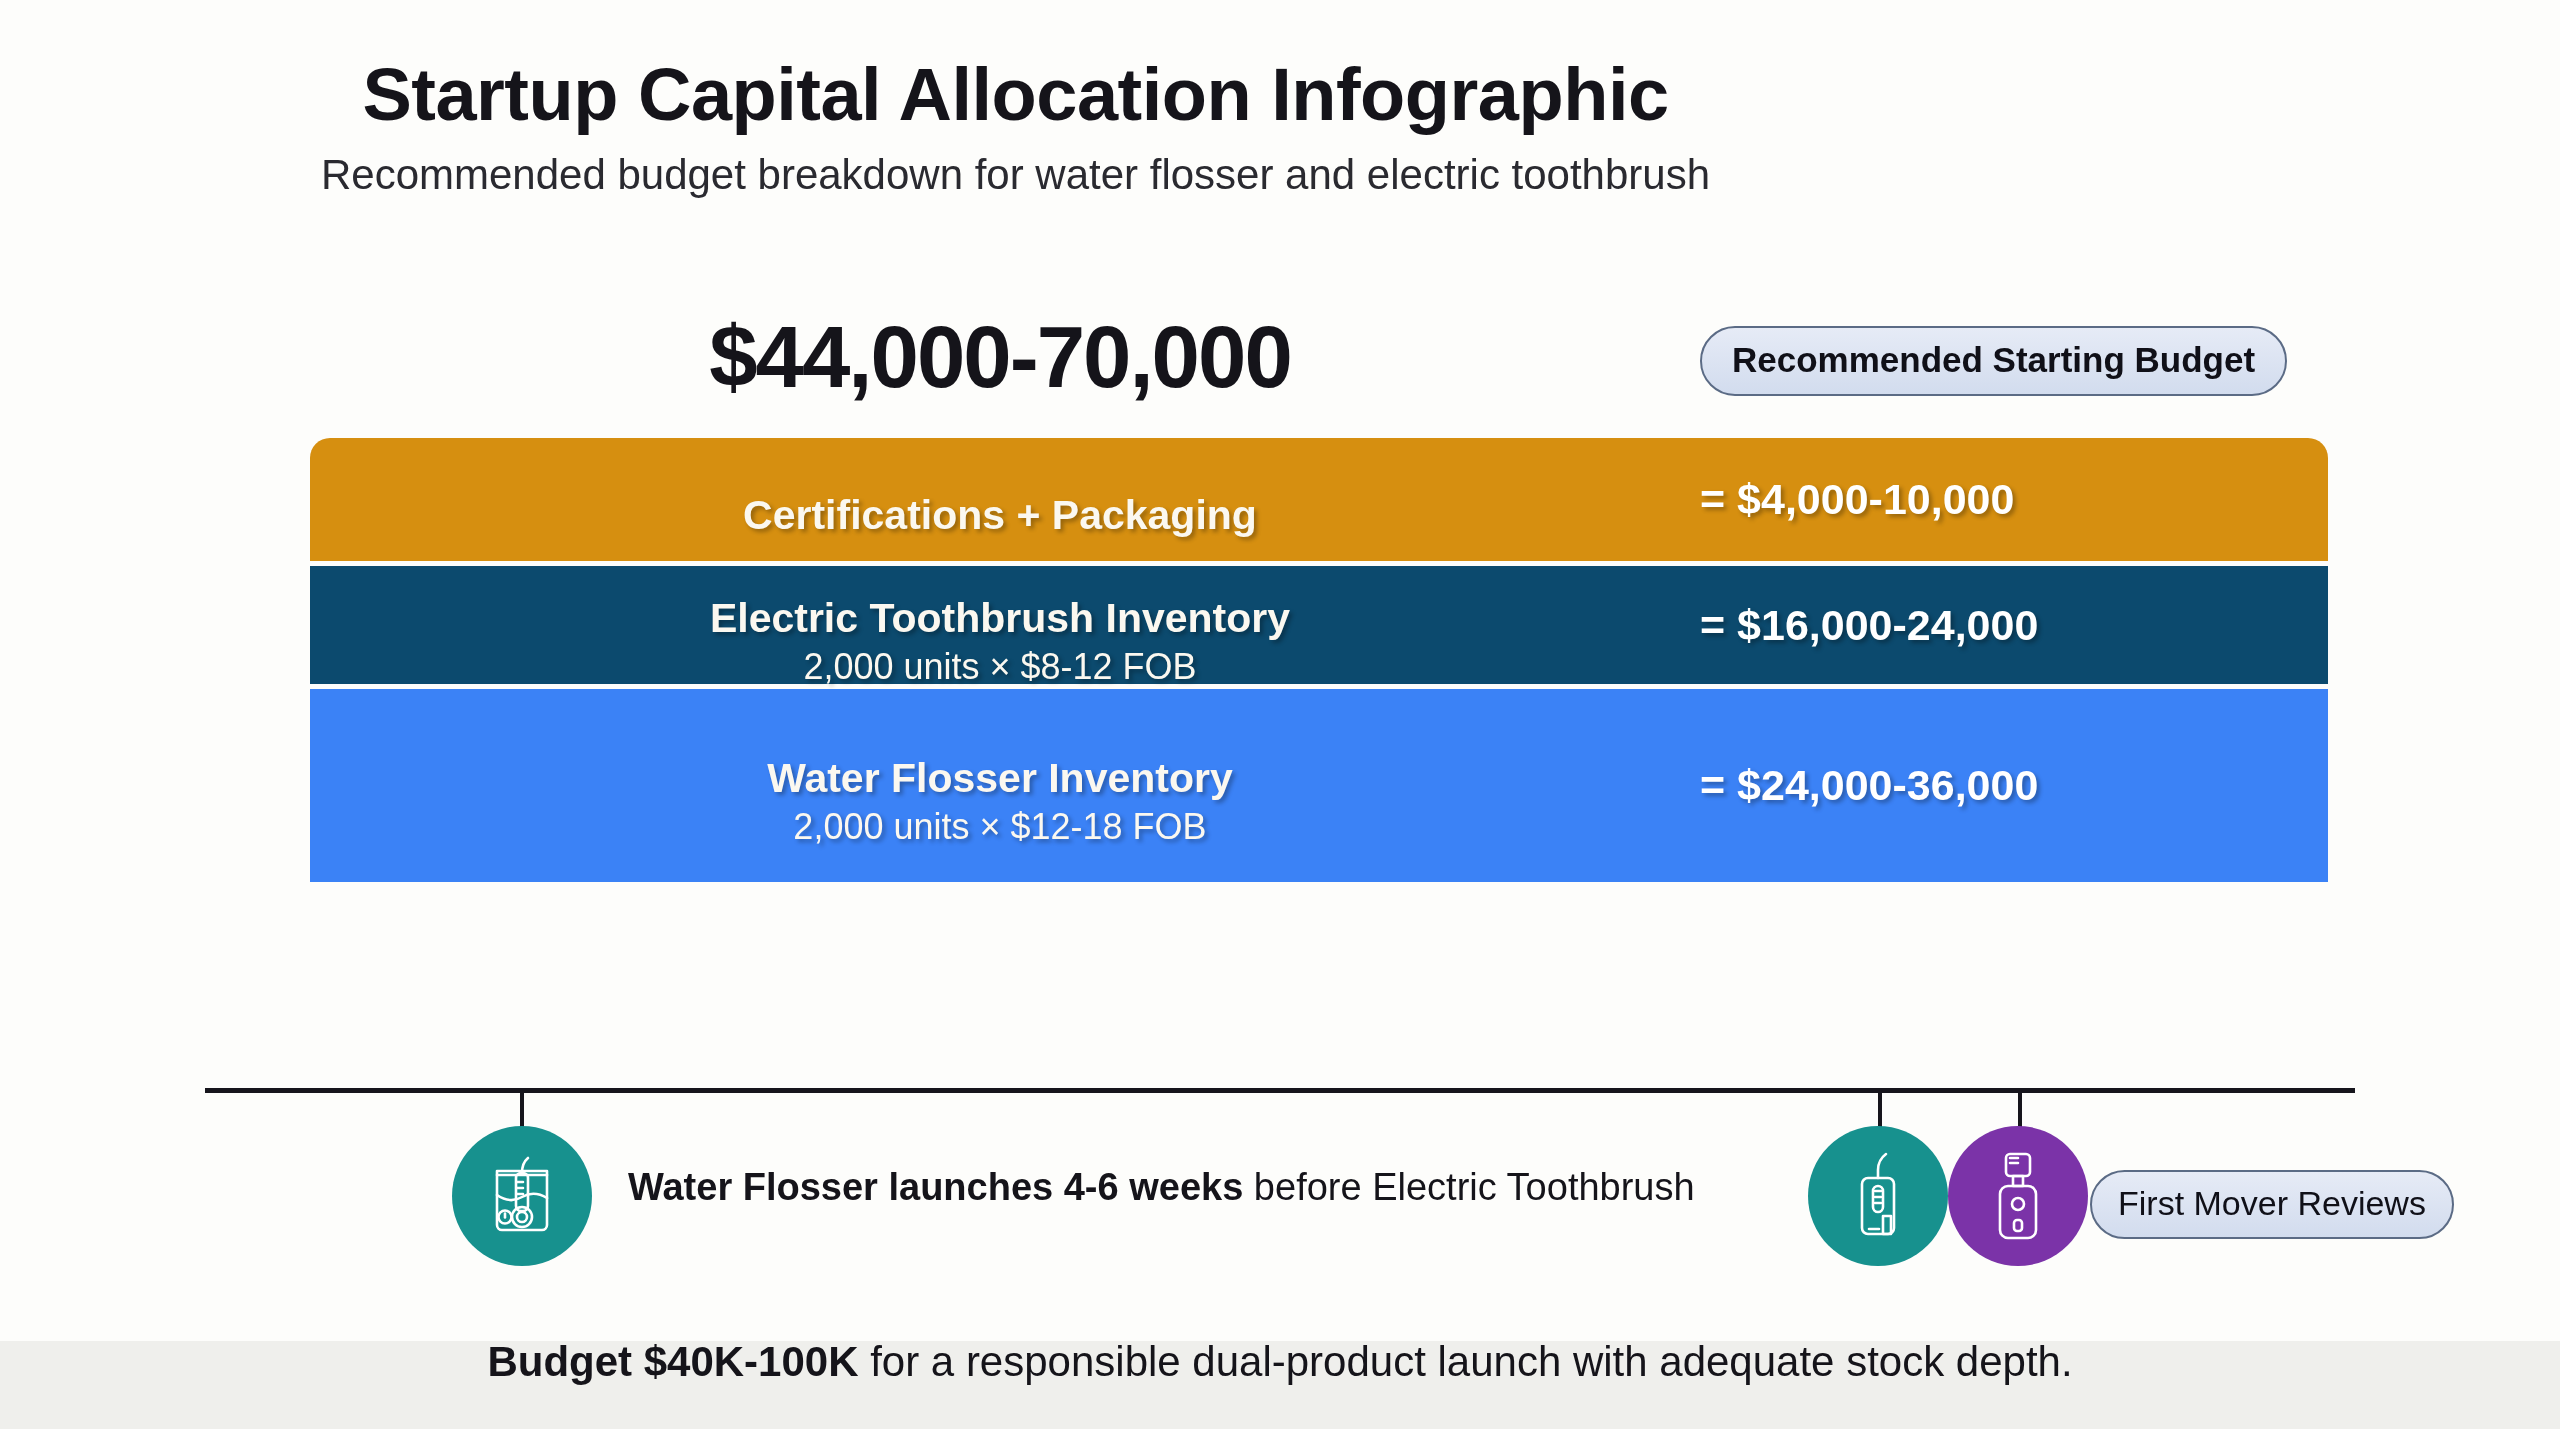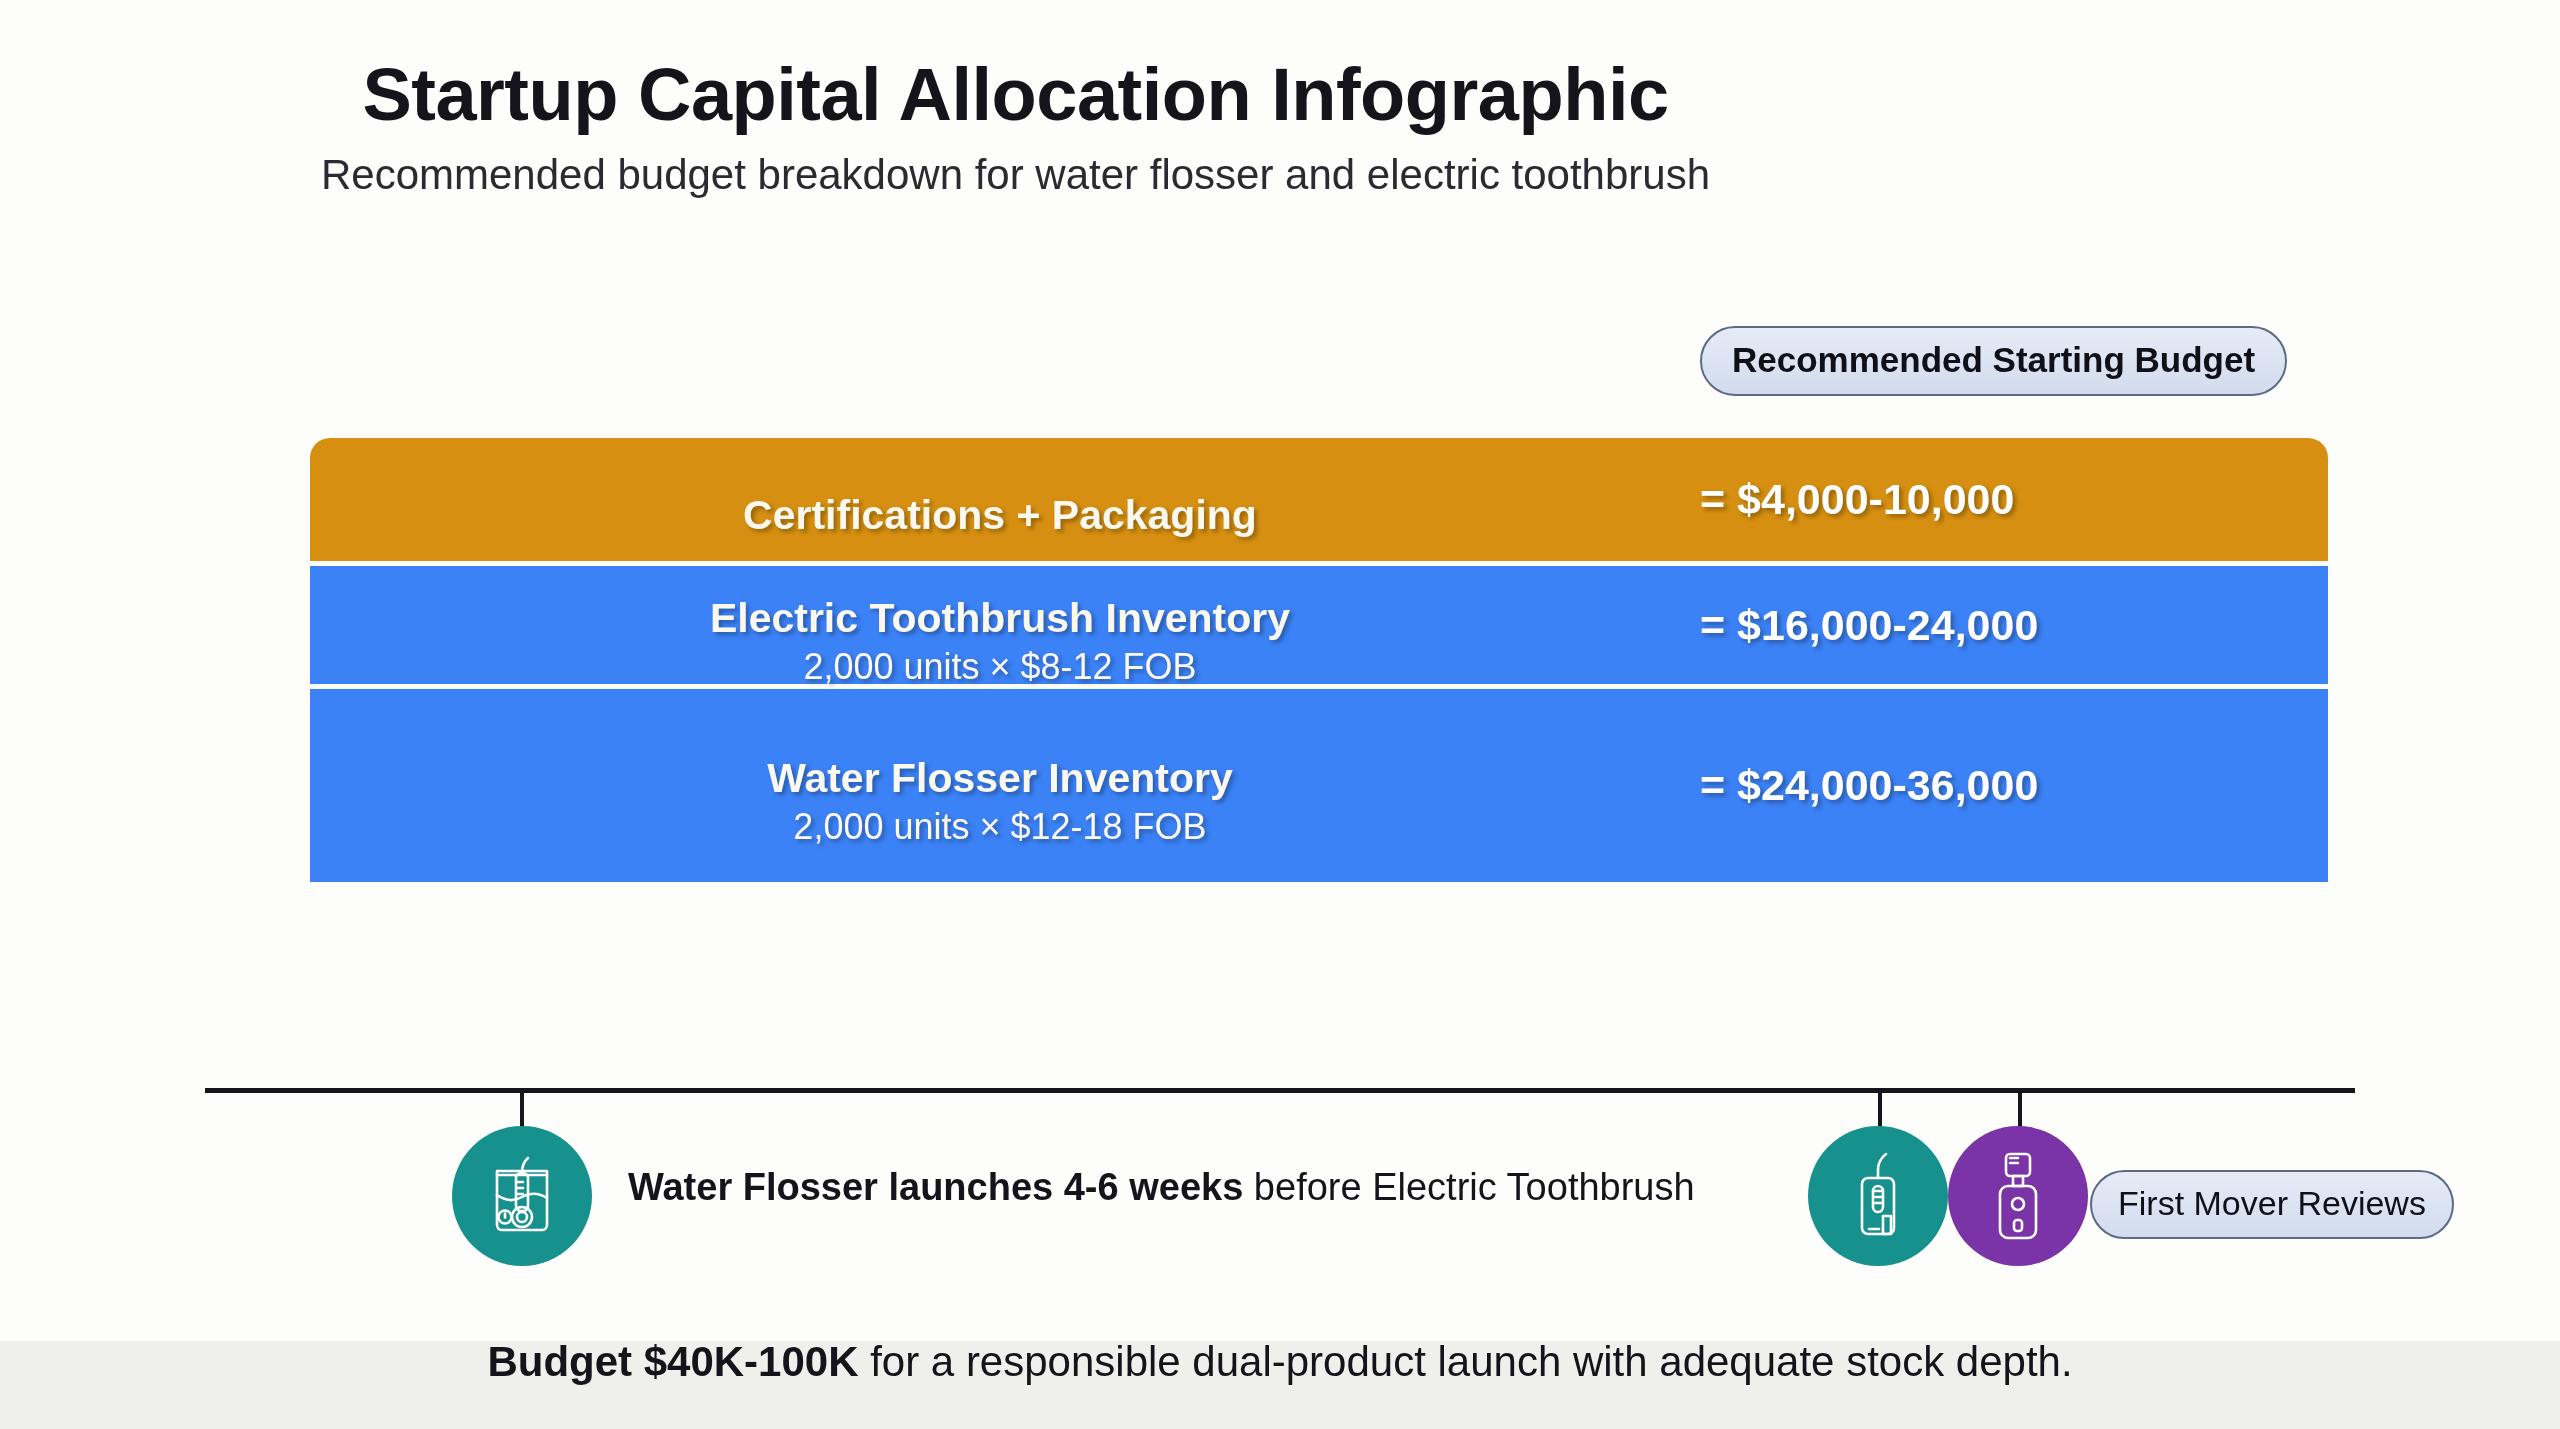--- a/index.html
+++ b/index.html
@@ -205,31 +205,32 @@
 </style>
 </head>
 <body>
 
 <div id="header">
   <h1 id="page-title">Startup Capital Allocation Infographic</h1>
   <p id="page-subtitle">Recommended budget breakdown for water flosser and electric toothbrush</p>
 </div>
 
 <div id="headline-row">
+  <div id="budget-total">$44,000-70,000</div>
   <div id="budget-badge" class="pill">Recommended Starting Budget</div>
 </div>
 
 <div id="bands">
     <div class="band first" style="background: rgb(214, 143, 16); height: 123px;">
       <div class="band-center">
         <div class="band-title">Certifications + Packaging</div>
       </div>
       <div class="band-value">= $4,000-10,000</div>
     </div>
-    <div class="band" style="background: #3b82f6; height: 118px;">
+    <div class="band" style="background: #0c4a6e; height: 118px;">
       <div class="band-center">
         <div class="band-title">Electric Toothbrush Inventory</div>
         <div class="band-sub">2,000 units × $8-12 FOB</div>
       </div>
       <div class="band-value">= $16,000-24,000</div>
     </div>
     <div class="band" style="background: #3b82f6; height: 193px;">
       <div class="band-center">
         <div class="band-title">Water Flosser Inventory</div>
         <div class="band-sub">2,000 units × $12-18 FOB</div>

